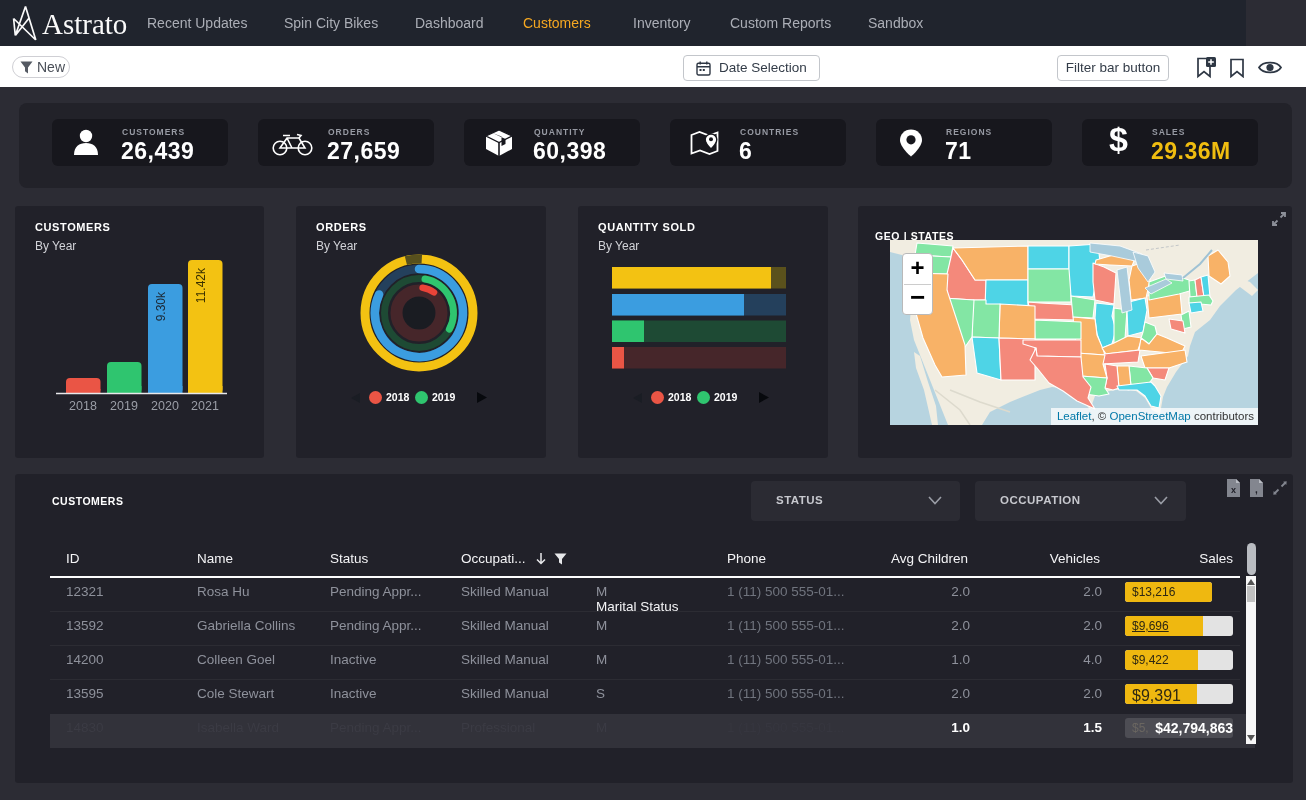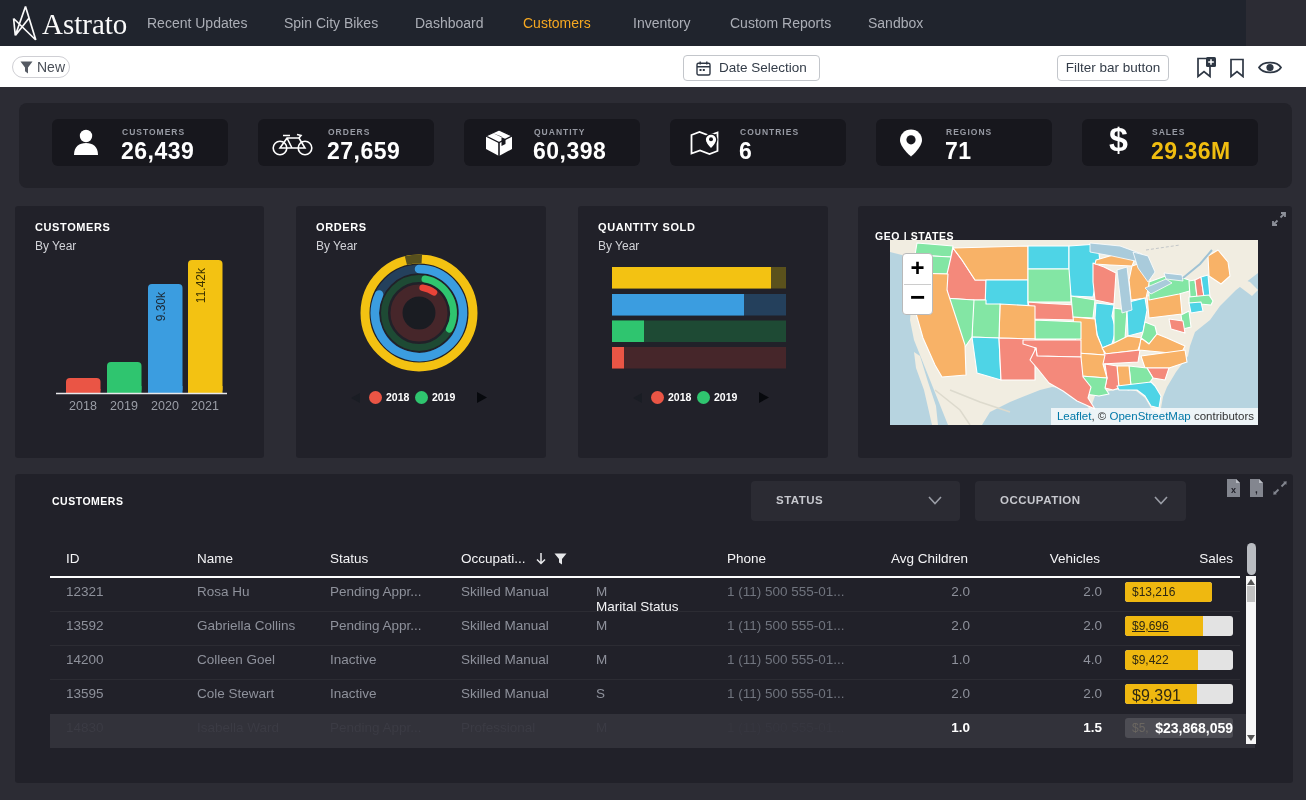--- a/index.html
+++ b/index.html
@@ -411,21 +411,21 @@
     <div class="td" style="left:182px;top:246px;color:#3b3b44;">Isabella Ward</div>
     <div class="td" style="left:315px;top:246px;color:#3b3b44;">Pending Appr...</div>
     <div class="td" style="left:446px;top:246px;color:#3b3b44;">Professional</div>
     <div class="td" style="left:581px;top:246px;color:#3b3b44;">M</div>
     <div class="td" style="left:712px;top:246px;color:#36363f;">1 (11) 500 555-01...</div>
     <div style="position:absolute;left:1110px;top:244px;width:108px;height:20px;background:rgba(227,227,227,0.16);border-radius:3px;">
         <span style="position:absolute;left:7px;top:3px;font-size:12px;color:rgba(160,150,120,0.35);">$5,</span>
       </div>
     <div style="position:absolute;left:855px;top:246px;width:100px;text-align:right;font-size:13.5px;font-weight:bold;color:#fff;">1.0</div>
     <div style="position:absolute;left:987px;top:246px;width:100px;text-align:right;font-size:13.5px;font-weight:bold;color:#fff;">1.5</div>
-    <div style="position:absolute;left:1068px;top:246px;width:150px;text-align:right;font-size:14px;font-weight:bold;color:#fff;">$23,868,059</div>
+    <div style="position:absolute;left:1068px;top:246px;width:150px;text-align:right;font-size:14px;font-weight:bold;color:#fff;">$42,794,863</div>
 
     <div style="position:absolute;left:1232px;top:69px;width:9px;height:32px;background:#b9bcc1;border-radius:5px;"></div>
     <div style="position:absolute;left:1231px;top:102px;width:10px;height:168px;background:#f7f7f7;">
       <svg style="position:absolute;left:1px;top:3px" width="8" height="6" viewBox="0 0 8 6">
           <path d="M4 0 L8 6 H0 z" fill="#555"></path>
         </svg>
       <svg style="position:absolute;left:1px;bottom:3px" width="8" height="6" viewBox="0 0 8 6">
           <path d="M4 6 L8 0 H0 z" fill="#555"></path>
         </svg>
       <div style="position:absolute;left:1px;top:10px;width:8px;height:16px;background:#c1c1c1;"></div>

